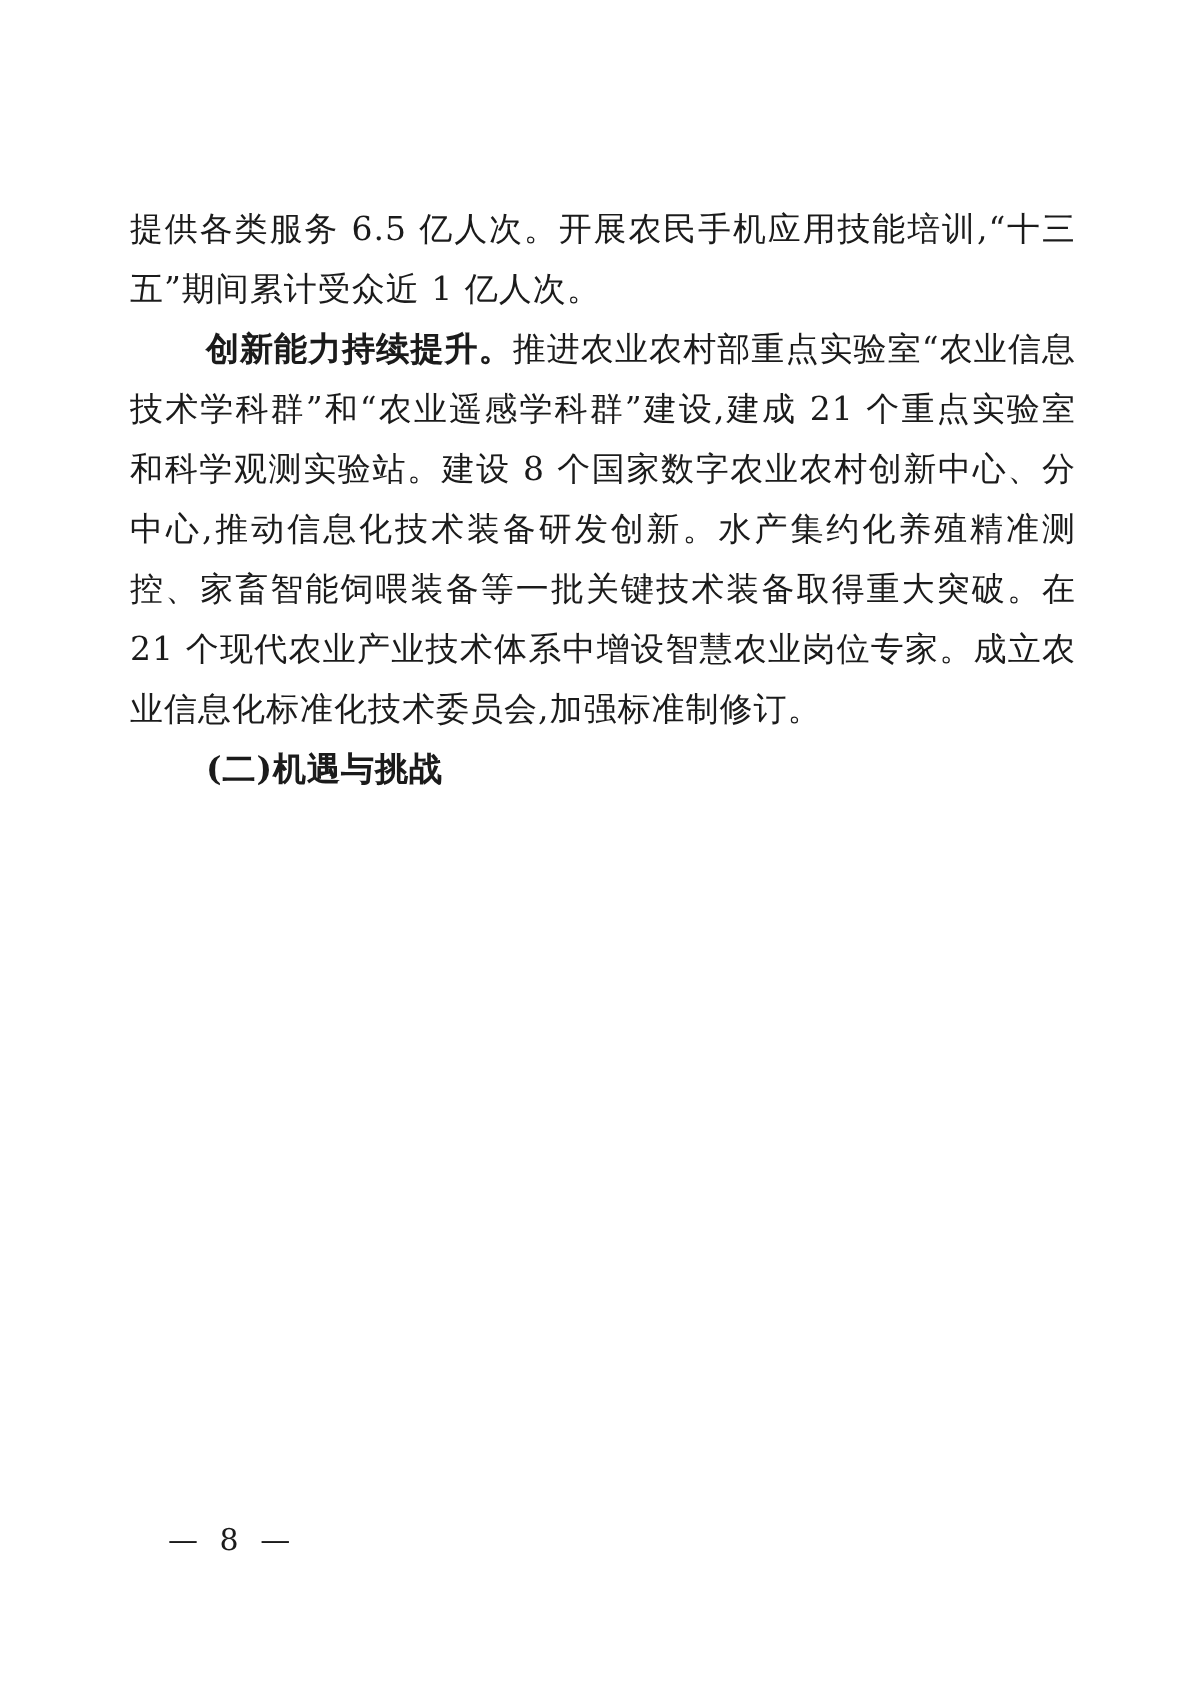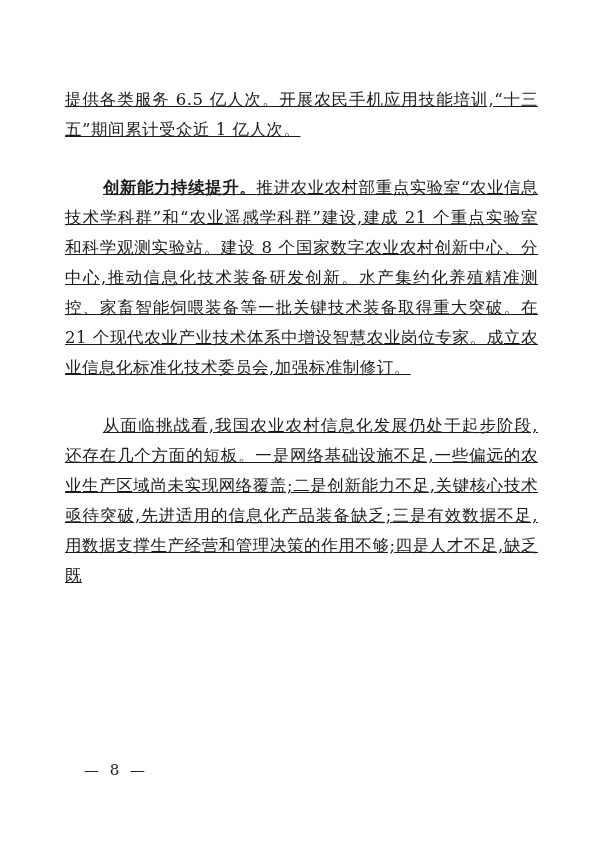--- a/index.html
+++ b/index.html
@@ -13,36 +13,34 @@
     height: 848px;
     margin: 0 auto;
     background: #ffffff;
     font-family: "DejaVu Serif", "Liberation Serif", serif;
     color: #1b1b1b;
     overflow: hidden;
   }
   .content {
     position: absolute;
     left: 65px;
-    top: 85px;
+    top: 100px;
     width: 473px;
     font-size: 16.5px;
     line-height: 30px;
     text-align: justify;
     text-justify: inter-ideograph;
     letter-spacing: 0.5px;
-    text-decoration: underline;
   }
   .para {
     margin: 0;
     padding: 0;
   }
   .para.indent, .heading {
     text-indent: 2.3em;
-    margin-top: 28px;
   }
   .heading {
     margin: 0;
     padding: 0;
     font-size: 16.5px;
     line-height: 30px;
     font-weight: bold;
   }
   .lead {
     font-weight: bold;
@@ -61,20 +59,20 @@
 </head>
 <body>
 
 <div class="page">
   <div class="content">
 
     <p class="para"><span>提供各类服务 6.5 亿人次。开展农民手机应用技能培训,“十三五”期间累计受众近 1 亿人次。</span></p>
 
     <p class="para indent"><strong class="lead">创新能力持续提升。</strong><span>推进农业农村部重点实验室“农业信息技术学科群”和“农业遥感学科群”建设,建成 21 个重点实验室和科学观测实验站。建设 8 个国家数字农业农村创新中心、分中心,推动信息化技术装备研发创新。水产集约化养殖精准测控、家畜智能饲喂装备等一批关键技术装备取得重大突破。在 21 个现代农业产业技术体系中增设智慧农业岗位专家。成立农业信息化标准化技术委员会,加强标准制修订。</span></p>
 
+    <h3 class="heading">(二)机遇与挑战</h3>
 
 
-    <p class="para indent"><span>从面临挑战看,我国农业农村信息化发展仍处于起步阶段,还存在几个方面的短板。一是网络基础设施不足,一些偏远的农业生产区域尚未实现网络覆盖;二是创新能力不足,关键核心技术亟待突破,先进适用的信息化产品装备缺乏;三是有效数据不足,用数据支撑生产经营和管理决策的作用不够;四是人才不足,缺乏既</span></p>
 
   </div>
 
   <div class="page-number">— 8 —</div>
 </div>
 
 </body></html>

